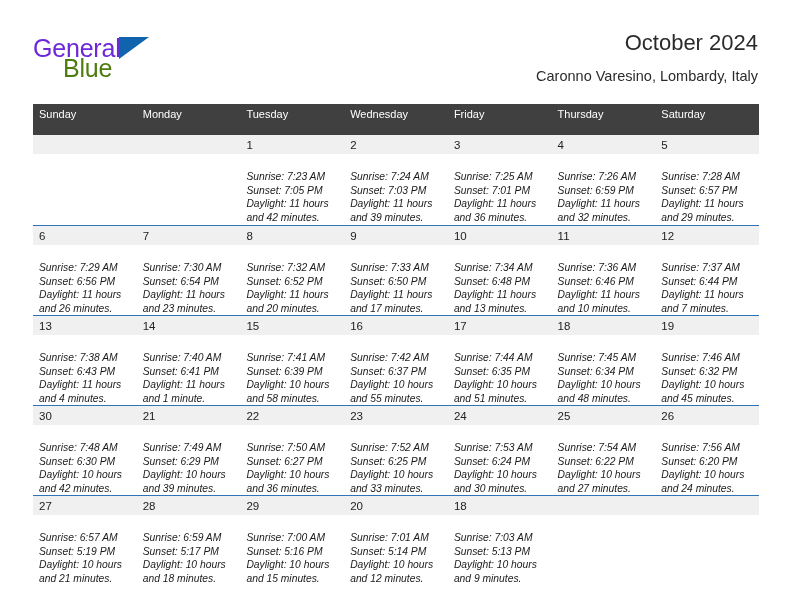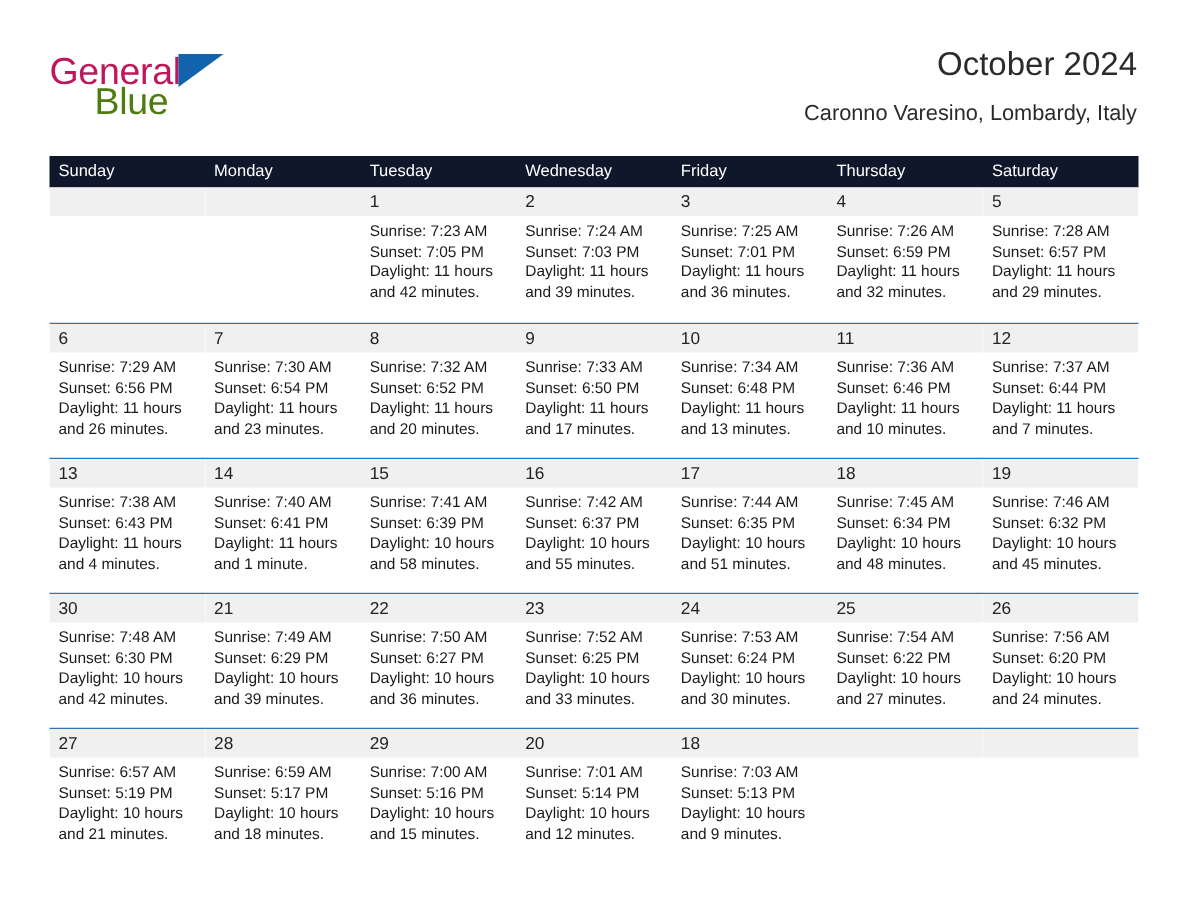--- a/index.html
+++ b/index.html
@@ -35,21 +35,21 @@
     position: absolute;
     left: 33px;
     top: 36px;
     width: 240px;
     height: 50px;
     line-height: 1;
     user-select: none;
   }
   .brand-general {
     font-size: 25px;
-    color: #be185d;
+    color: #6d28d9;
     letter-spacing: -0.2px;
     font-family: "Liberation Sans", sans-serif;
   }
   .brand-triangle {
     display: inline-block;
     width: 0;
     height: 0;
     border-left: 30px solid #1263ad;
     border-bottom: 22px solid transparent;
     vertical-align: -2px;
@@ -88,22 +88,22 @@
   
   .calendar {
     position: absolute;
     left: 33px;
     top: 104px;
     width: 726px;
   }
 
   .weekday-row {
     display: flex;
-    background: #0f172a;
-    height: 21px;
+    background: #404040;
+    height: 31px;
   }
   .weekday-cell {
     flex: 1 1 0;
     color: #ffffff;
     font-size: 11px;
     line-height: 21px;
     padding-left: 6px;
     box-sizing: border-box;
     white-space: nowrap;
   }
@@ -132,21 +132,22 @@
     box-sizing: border-box;
     padding-left: 6px;
   }
   .day-number {
     font-size: 11.5px;
     color: #222222;
     line-height: 19px;
   }
 
   .day-body {
-    padding: 4px 6px 0 6px;
+    padding: 16px 6px 0 6px;
+    font-style: italic;
   }
   .day-line {
     font-size: 10.3px;
     line-height: 13.6px;
     color: #1a1a1a;
     white-space: nowrap;
   }
 </style>
 </head>
 <body>

